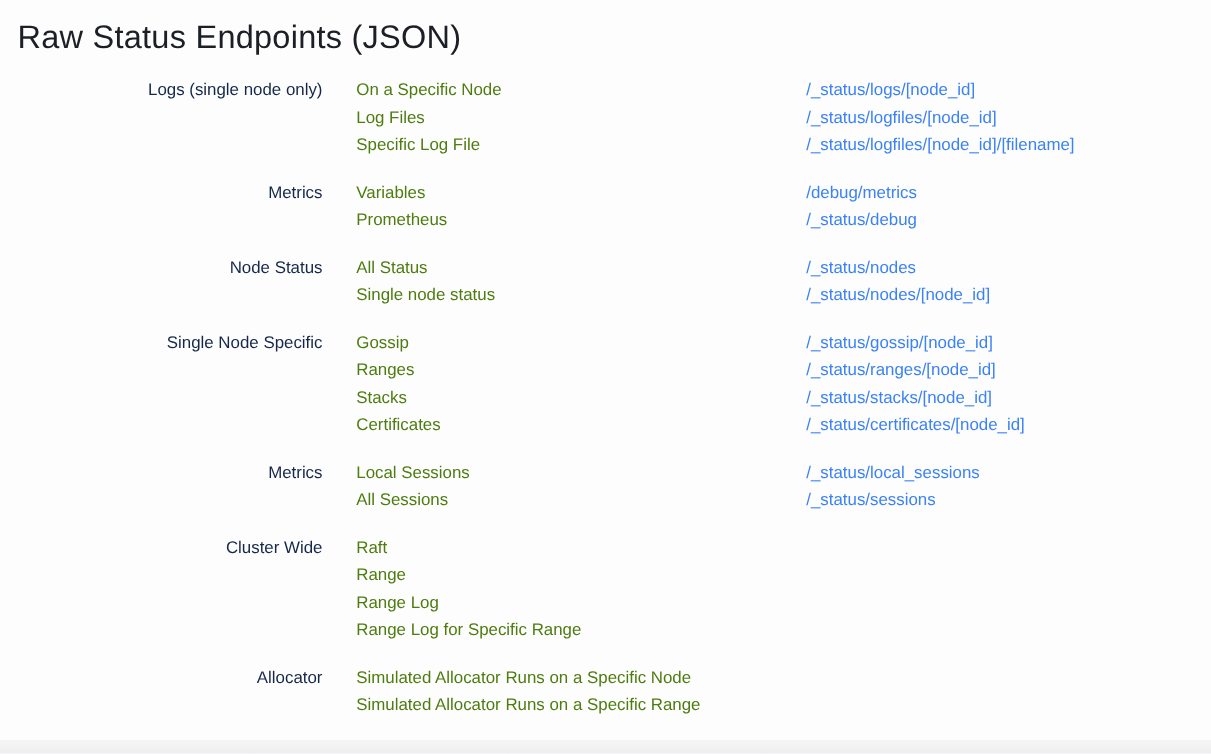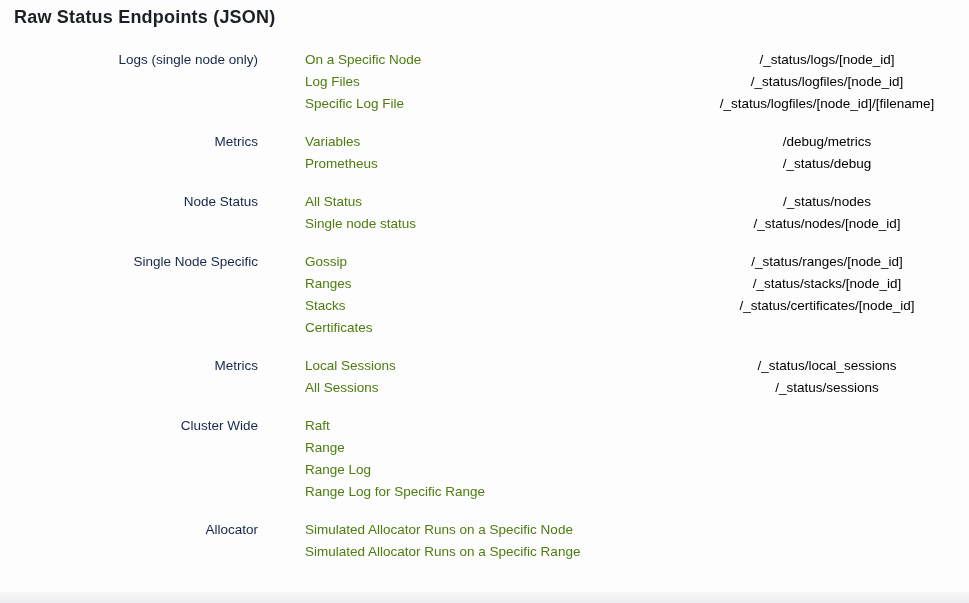--- a/index.html
+++ b/index.html
@@ -10,35 +10,34 @@
   body {
     width: 969px;
     height: 603px;
     position: relative;
     overflow: hidden;
     background: #fdfdfd;
     font-family: "Liberation Sans", sans-serif;
   }
   .page-title {
     margin: 0;
-    padding: 5px 14px 0 14px;
-    font-size: 18px;
+    padding: 17px 14px 0 14px;
+    font-size: 26px;
     line-height: 24px;
-    font-weight: 700;
+    font-weight: 400;
     letter-spacing: 0.2px;
     color: #1c1f26;
   }
   .groups {
     margin-top: 20px;
   }
   .group {
     display: flex;
     align-items: flex-start;
     margin-bottom: 16px;
-    gap: 20px;
   }
   .col-cat {
     width: 285px;
     padding-right: 27px;
     text-align: right;
     font-size: 13.5px;
     line-height: 22px;
     color: #152849;
   }
   .col-links {
@@ -52,22 +51,21 @@
     width: fit-content;
     font-size: 13.5px;
     line-height: 22px;
     color: #4d7c0f;
     text-decoration: none;
     cursor: pointer;
   }
   .endpoint-url {
     font-size: 13.5px;
     line-height: 22px;
-    color: #000000;
-    text-align: center;
+    color: #3b82f6;
   }
   .footer-strip {
     position: absolute;
     left: 0;
     right: 0;
     bottom: 0;
     height: 11px;
     background: linear-gradient(#f6f6f7, #eeeef0);
   }
 </style>
@@ -119,20 +117,21 @@
 
     <div class="group">
       <div class="col-cat">Single Node Specific</div>
       <div class="col-links">
         <a class="endpoint-link">Gossip</a>
         <a class="endpoint-link">Ranges</a>
         <a class="endpoint-link">Stacks</a>
         <a class="endpoint-link">Certificates</a>
       </div>
       <div class="col-urls">
+        <div class="endpoint-url">/_status/gossip/[node_id]</div>
         <div class="endpoint-url">/_status/ranges/[node_id]</div>
         <div class="endpoint-url">/_status/stacks/[node_id]</div>
         <div class="endpoint-url">/_status/certificates/[node_id]</div>
       </div>
     </div>
 
     <div class="group">
       <div class="col-cat">Metrics</div>
       <div class="col-links">
         <a class="endpoint-link">Local Sessions</a>

